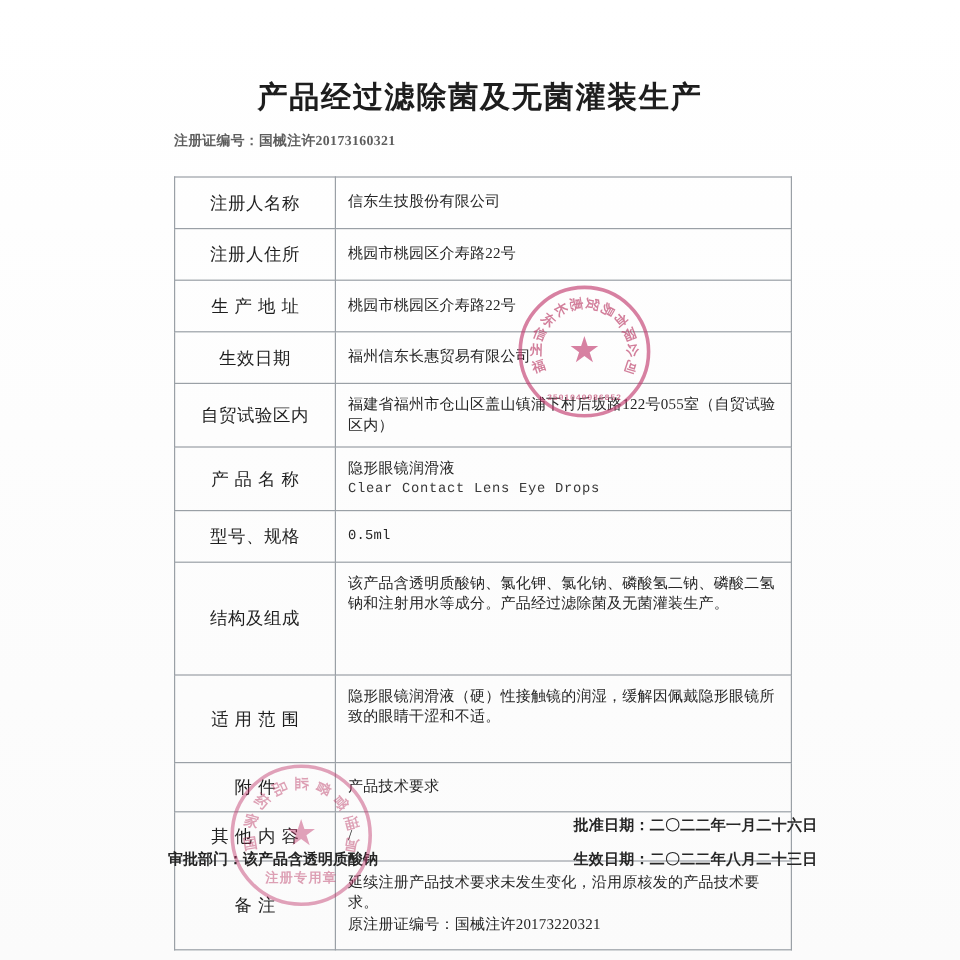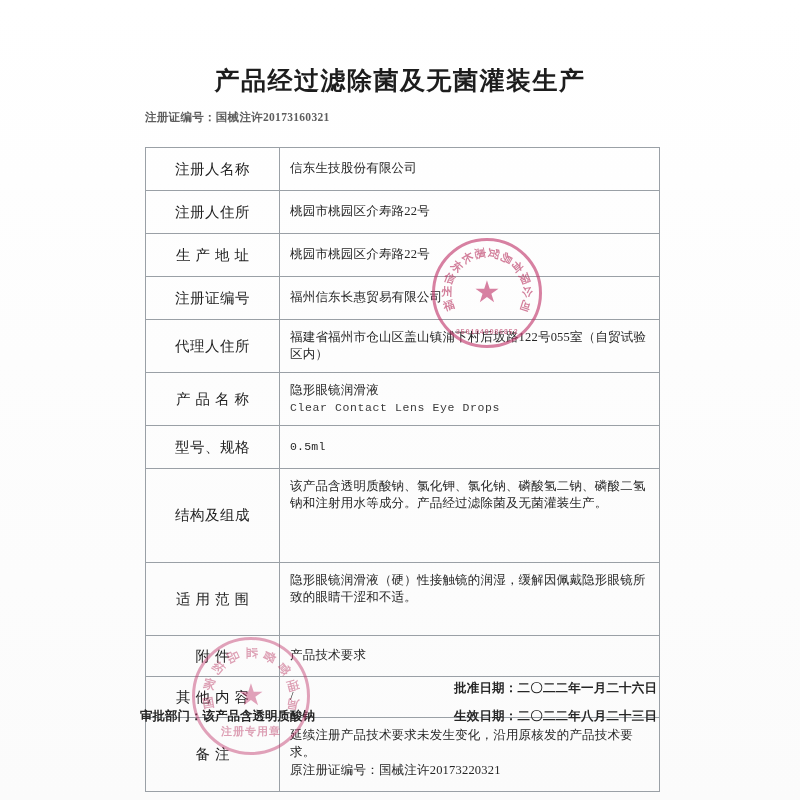--- a/index.html
+++ b/index.html
@@ -133,21 +133,21 @@
     position: absolute;
     left: 140px;
     top: 28px;
     font-size: 12.5px;
     font-weight: bold;
     color: #262626;
     white-space: nowrap;
   }
   .dates {
     position: absolute;
-    left: 454px;
+    left: 478px;
     top: 0;
   }
   .dates .date-line {
     font-size: 12.5px;
     font-weight: bold;
     color: #262626;
     white-space: nowrap;
     margin-bottom: 11px;
     letter-spacing: 0.2px;
   }
@@ -252,30 +252,30 @@
         <td class="label">
           <span class="spaced">生产地址</span>
         </td>
         <td class="value">
           <span class="cn">桃园市桃园区介寿路22号</span>
         </td>
       </tr>
 
       <tr class="r-agent-name">
         <td class="label">
-          <span>注册证编号</span>
+          <span>生效日期</span>
         </td>
         <td class="value">
           <span class="cn">福州信东长惠贸易有限公司</span>
         </td>
       </tr>
 
       <tr class="r-agent-addr">
         <td class="label">
-          <span>代理人住所</span>
+          <span>自贸试验区内</span>
         </td>
         <td class="value">
           <span class="cn">福建省福州市仓山区盖山镇浦下村后坂路122号055室（自贸试验区内）</span>
         </td>
       </tr>
 
       <tr class="r-product-name">
         <td class="label">
           <span class="spaced">产品名称</span>
         </td>

